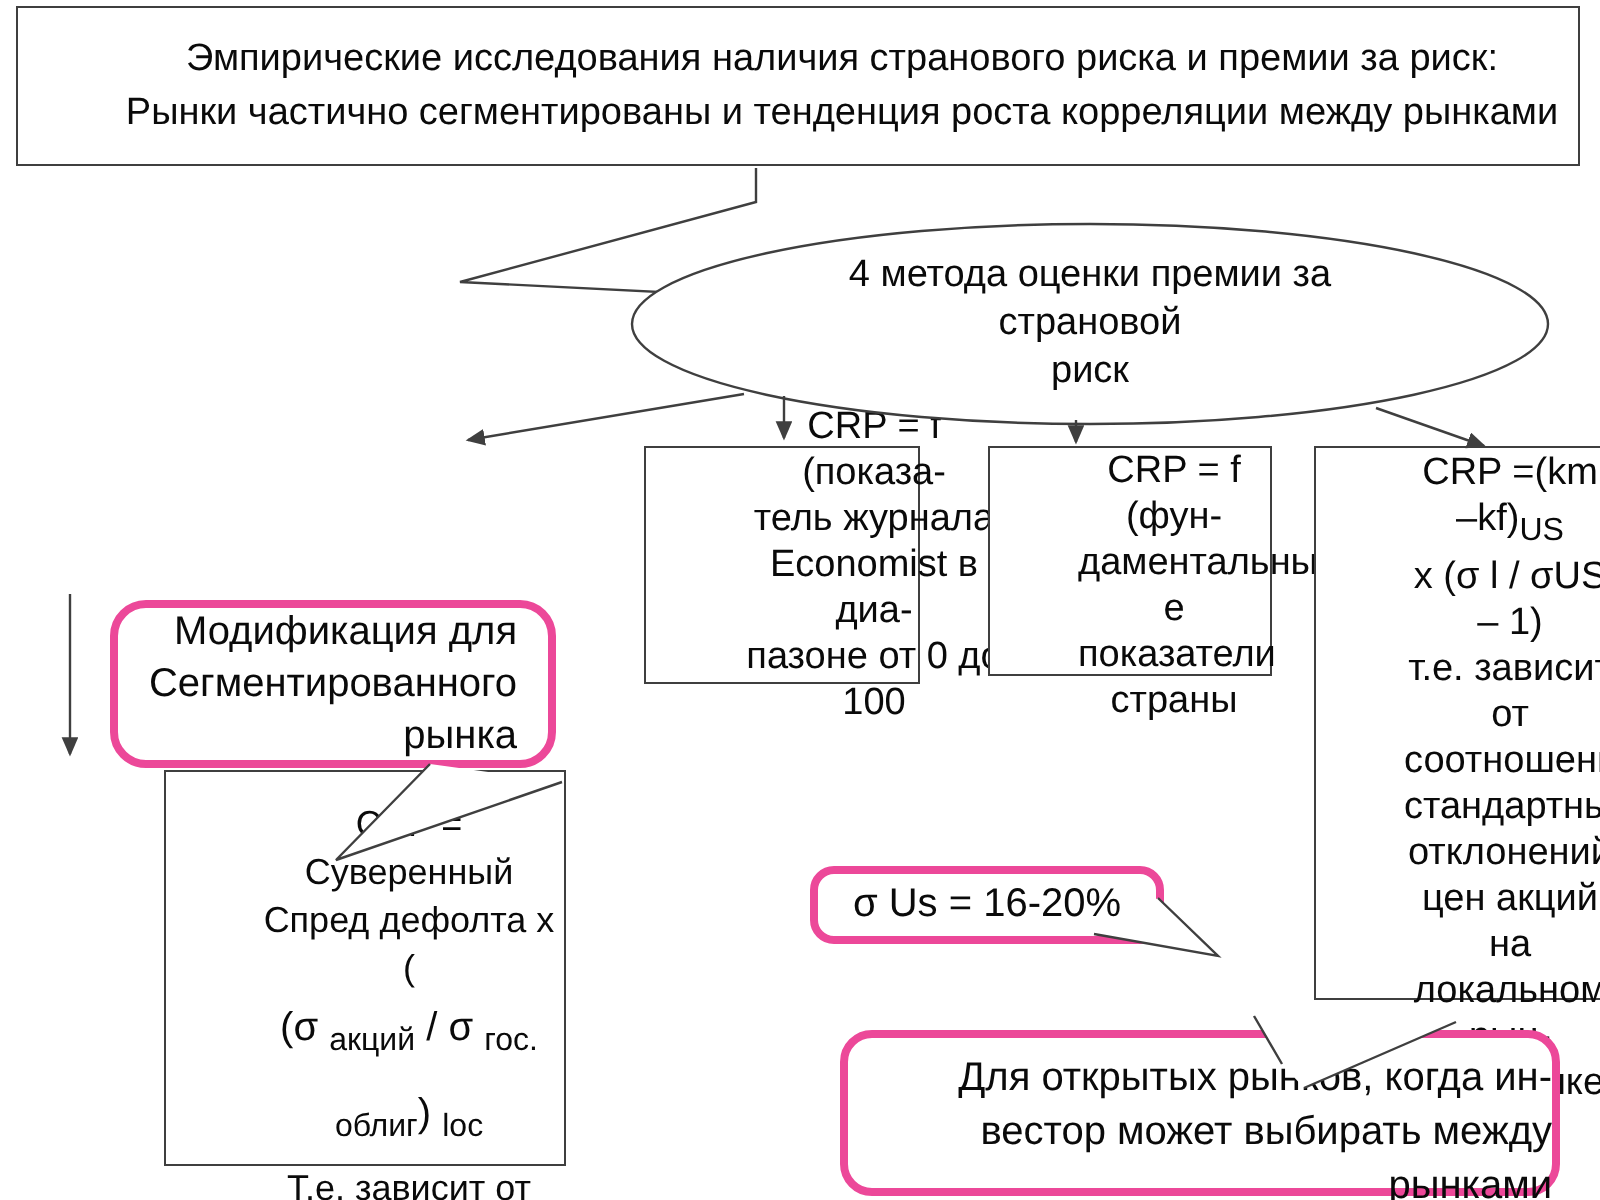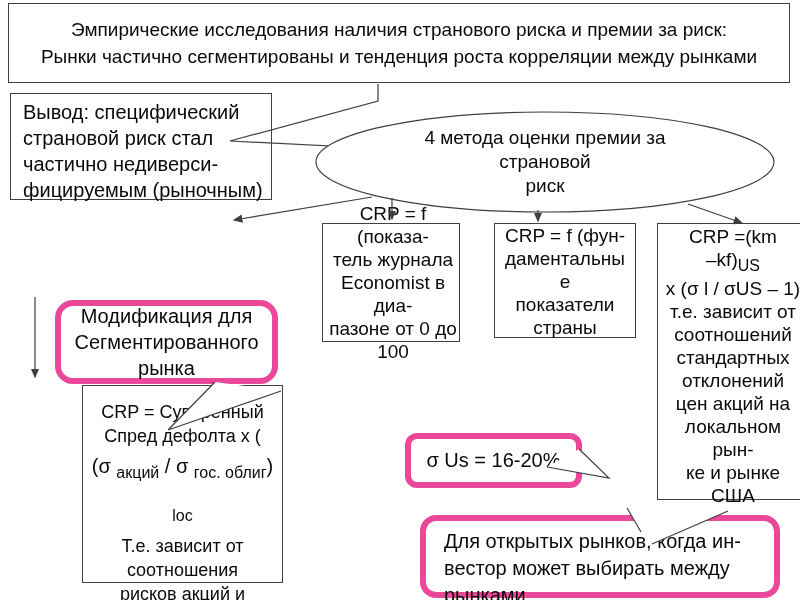--- a/index.html
+++ b/index.html
@@ -1,18 +1,18 @@
 <!DOCTYPE html>
 <html><head>
 <meta charset="utf-8">
 <style>
   html,body{margin:0;padding:0;background:#fff;}
   .stage{position:relative;width:800px;height:600px;background:#ffffff;overflow:hidden;
          font-family:"Liberation Sans","DejaVu Sans",sans-serif;color:#0a0a0a;}
-  .box{position:absolute;background:#ffffff;border:1px solid #3f3f3f;box-sizing:border-box;}
+  .box{position:absolute;background:#ffffff;border:1px solid #3f3f3f;box-sizing:border-box;padding-left:44px;}
   .pre{white-space:pre-line;}
   .ctr{text-align:center;}
   svg.overlay{position:absolute;left:0;top:0;pointer-events:none;}
   #lines1{z-index:2;}
   #lines2{z-index:4;}
   .z1{z-index:1;}
   .z3{z-index:3;}
 
   #title-box{left:8px;top:3px;width:782px;height:80px;font-size:19px;line-height:27px;
              display:flex;align-items:center;justify-content:center;}
@@ -25,40 +25,36 @@
                       padding-top:2px;overflow:visible;}
   #economist-box{left:322px;top:223px;width:138px;height:119px;font-size:19px;line-height:23px;
                  display:flex;align-items:center;justify-content:flex-start;overflow:visible;}
   #economist-box .inner{flex:0 0 auto;width:140px;}
   #fundamental-box{left:494px;top:223px;width:142px;height:115px;font-size:19px;line-height:23px;}
   #usa-box{left:657px;top:223px;width:152px;height:277px;font-size:19px;line-height:23px;padding-top:1px;}
   #sovereign-box{left:82px;top:385px;width:201px;height:198px;font-size:18px;line-height:24px;
                  padding-top:14px;}
   #sovereign-box .formula{font-size:20px;line-height:36px;}
   sub{font-size:16px;}
-  .rounded{position:absolute;background:#ffffff;border:6px solid #ec4899;box-sizing:border-box;}
+  .rounded{position:absolute;background:#ffffff;border:4px solid #ec4899;box-sizing:border-box;text-align:right;}
   #modification-callout{left:55px;top:300px;width:223px;height:84px;border-radius:18px;
                         font-size:20px;line-height:26px;display:flex;align-items:center;justify-content:center;}
-  #sigma-callout{left:405px;top:433px;width:177px;height:55px;border-radius:12px;font-size:20px;
+  #sigma-callout{left:405px;top:433px;width:177px;height:39px;border-radius:12px;font-size:20px;
                  display:flex;align-items:center;justify-content:center;}
   #open-markets-callout{left:420px;top:515px;width:360px;height:83px;border-radius:16px;
                         font-size:20px;line-height:27px;padding:7px 0 0 18px;}
 </style>
 </head>
 <body>
 
 <div class="stage">
 
   <div id="title-box" class="box z1 ctr pre">Эмпирические исследования наличия странового риска и премии за риск:
 Рынки частично сегментированы и тенденция роста корреляции между рынками</div>
 
-  <div id="conclusion-box" class="box z1 pre">Вывод: специфический
-страновой риск стал
-частично недиверси-
-фицируемым (рыночным)</div>
 
 
   <div id="economist-box" class="box z1">
     <div class="inner ctr pre">CRP = f
 (показа-
 тель журнала
 Economist в
 диа-
 пазоне от 0 до
 100</div>

